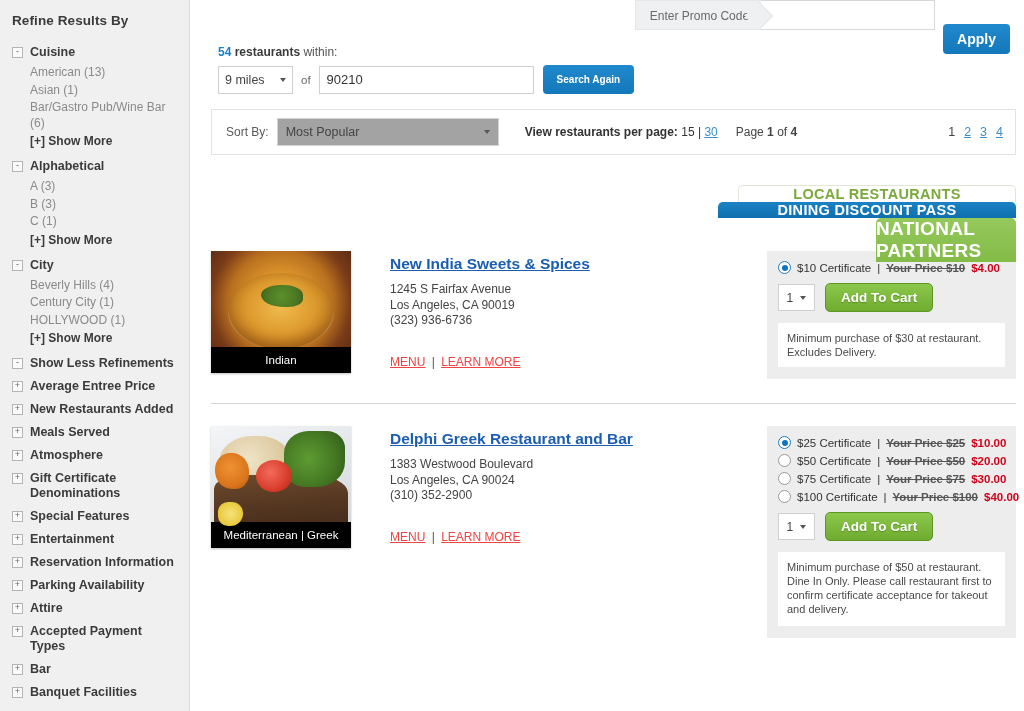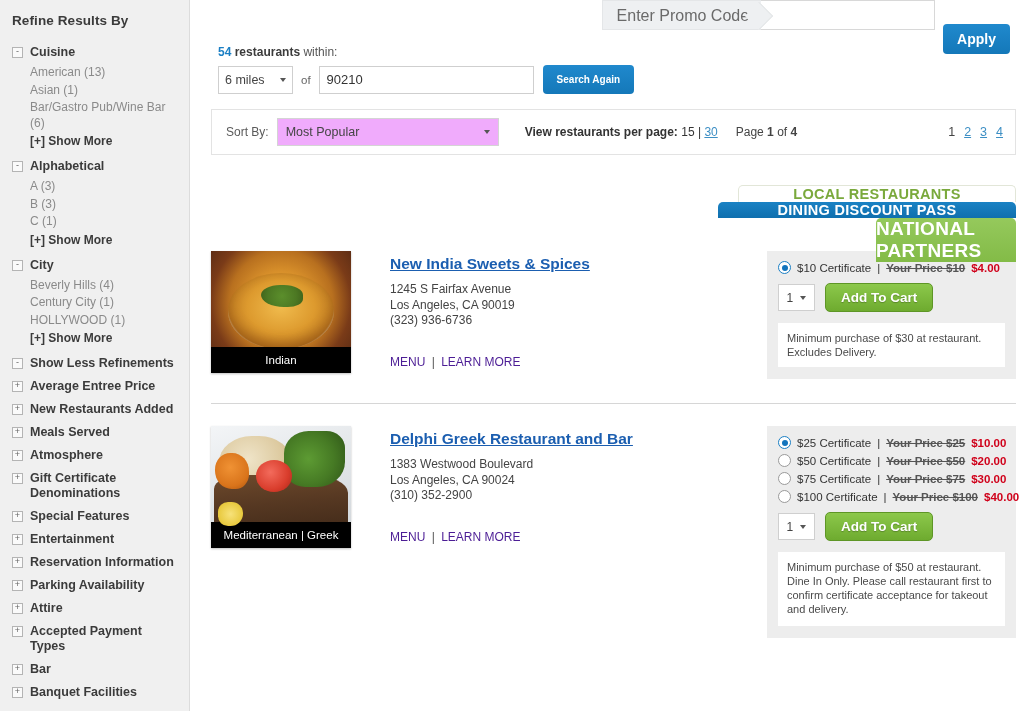--- a/index.html
+++ b/index.html
@@ -90,21 +90,21 @@
   .promo-row {
     display: flex;
     justify-content: flex-end;
     align-items: flex-start;
     padding-top: 0px;
     height: 34px;
   }
   .promo-label {
     background: #eef0f2;
     color: #6a6a6a;
-    font-size: 16px;
+    font-size: 12px;
     padding: 7px 12px 7px 14px;
     height: 30px;
     line-height: 16px;
     position: relative;
     border: 1px solid #e4e6e8;
     border-right: none;
   }
   .promo-label:after {
     content: "";
     position: absolute;
@@ -198,21 +198,21 @@
     font-size: 12px;
     color: #444;
     background: #fff;
     width: 805px;
   }
   .sort-label { color: #5a5a5a; font-size: 12px; margin-right: 8px; }
   .sort-select {
     width: 222px;
     height: 28px;
     border: 1px solid #d4d4d4;
-    background: #f0abfc;
+    background: #a3a3a3;
     display: flex;
     align-items: center;
     justify-content: space-between;
     padding: 0 8px;
     font-size: 12.5px;
     color: #444;
     cursor: pointer;
   }
   .perpage { margin-left: 26px; font-size: 12px; color: #333; }
   .perpage b { font-weight: bold; text-align: right; }
@@ -356,21 +356,21 @@
     font-size: 15.5px;
     font-weight: bold;
     color: #1b5eb0;
     text-decoration: underline;
     cursor: pointer;
     display: inline-block;
     margin-bottom: 9px;
   }
   .addr { font-size: 12px; color: #444; line-height: 15.5px; }
   .links { margin-top: 26px; font-size: 12px; }
-  .links a { color: #4c1d95; cursor: pointer; }
+  .links a { color: #ef4444; text-decoration: underline; cursor: pointer; }
   .links .sep { color: #555; padding: 0 3px; }
 
   
   .purchase {
     width: 249px;
     flex: 0 0 249px;
     background: #ededed;
     padding: 10px 11px 12px 11px;
     margin-top: 0px;
   }
@@ -572,21 +572,21 @@
     </div>
 
     <div class="results-line">
       <span class="results-count">54</span>
       <span class="results-word">restaurants</span>
       <span>within:</span>
     </div>
 
     <div class="search-row">
       <div class="miles-select">
-        <span>6 miles</span>
+        <span>9 miles</span>
         <span class="caret"></span>
       </div>
       <span class="of-text">of</span>
       <input class="zip-input" type="text" value="90210" style="">
       <button class="btn-blue search-again">Search Again</button>
     </div>
 
     <div class="sortbar">
       <span class="sort-label">Sort By:</span>
       <div class="sort-select">

